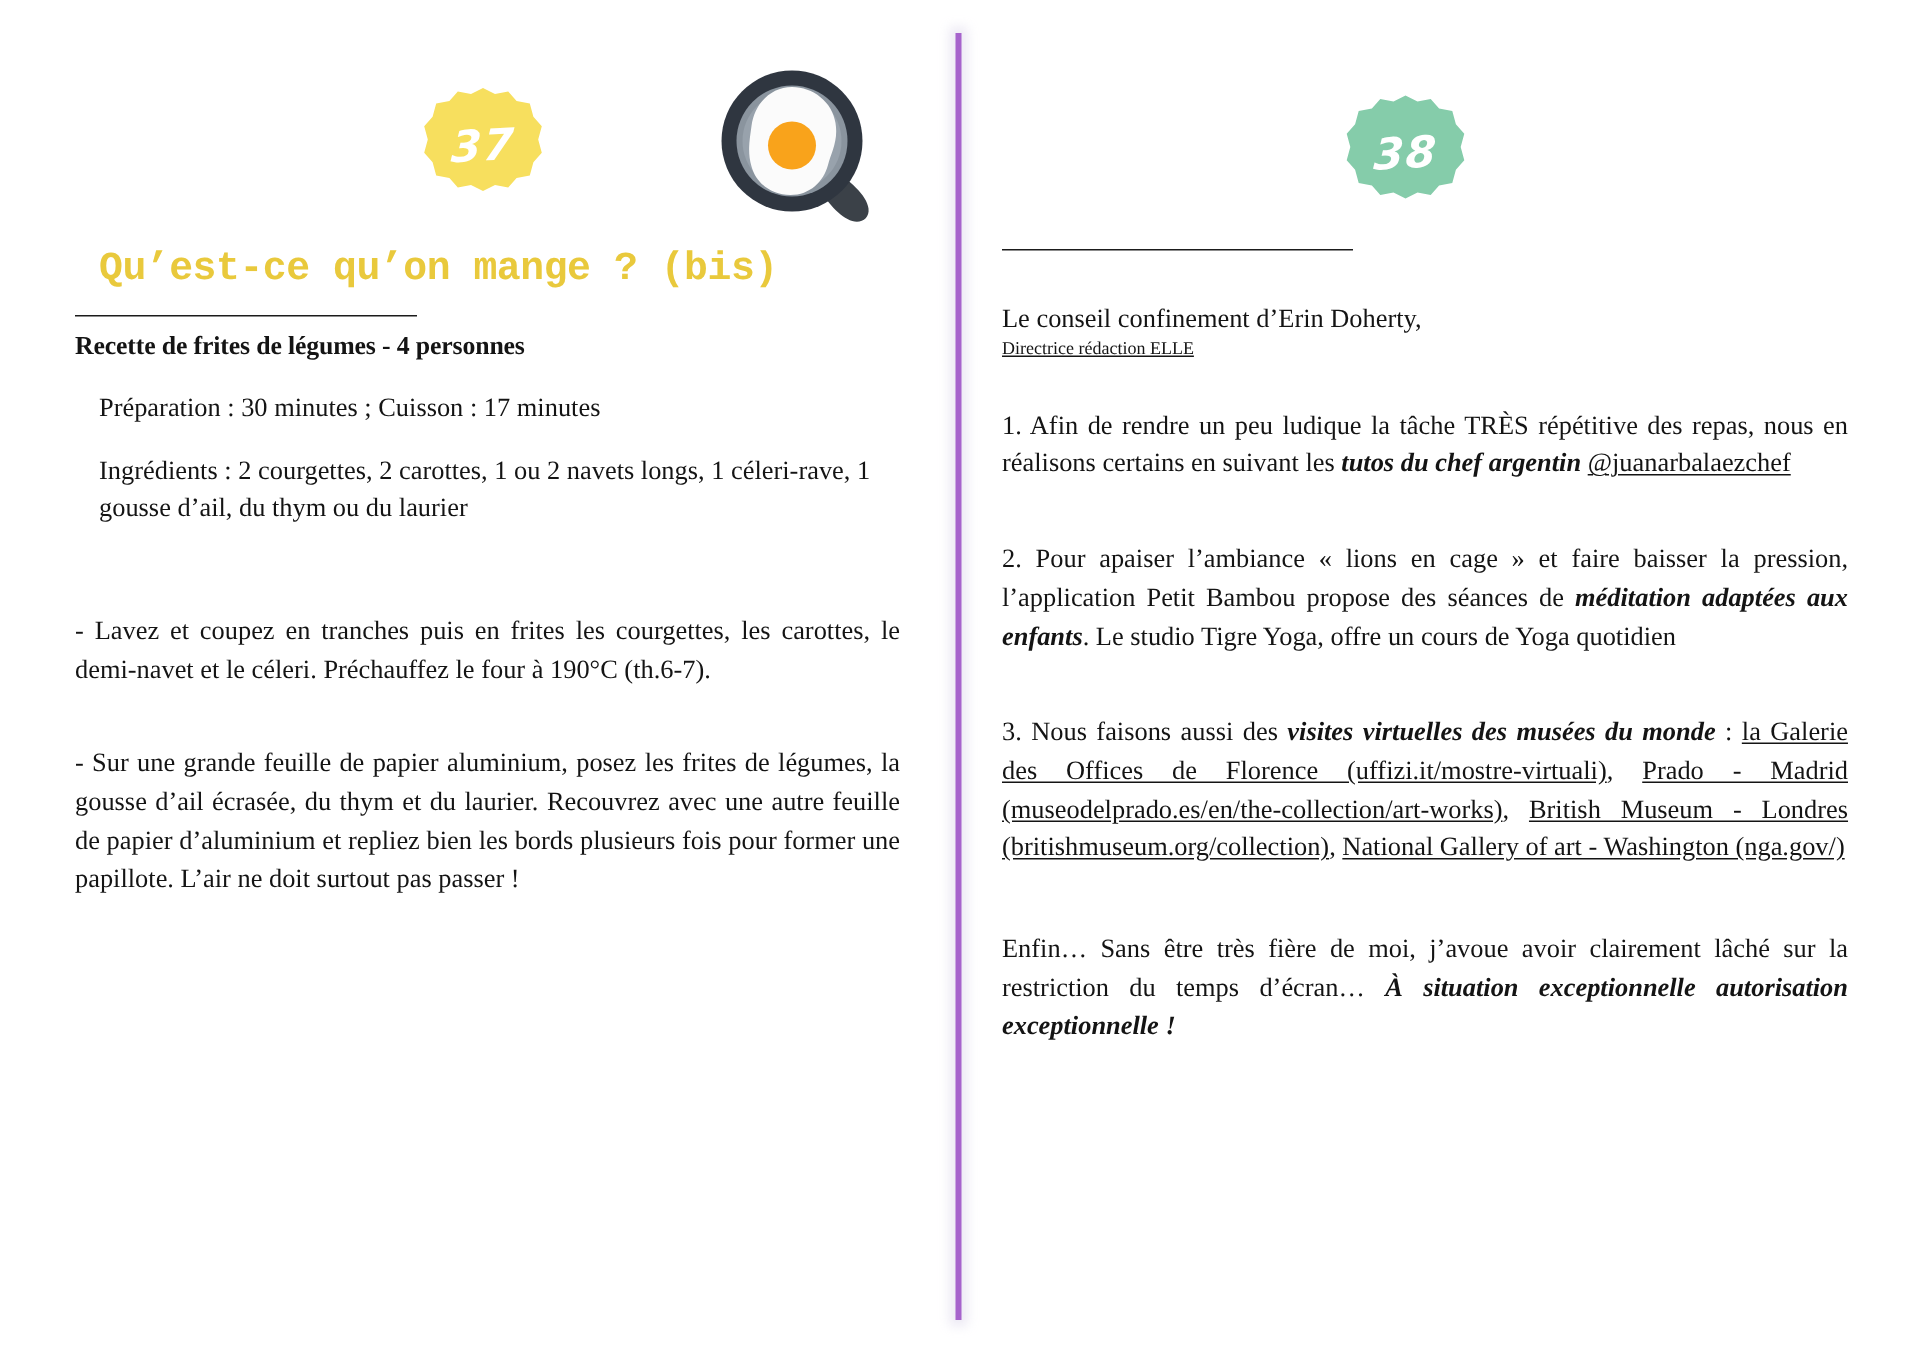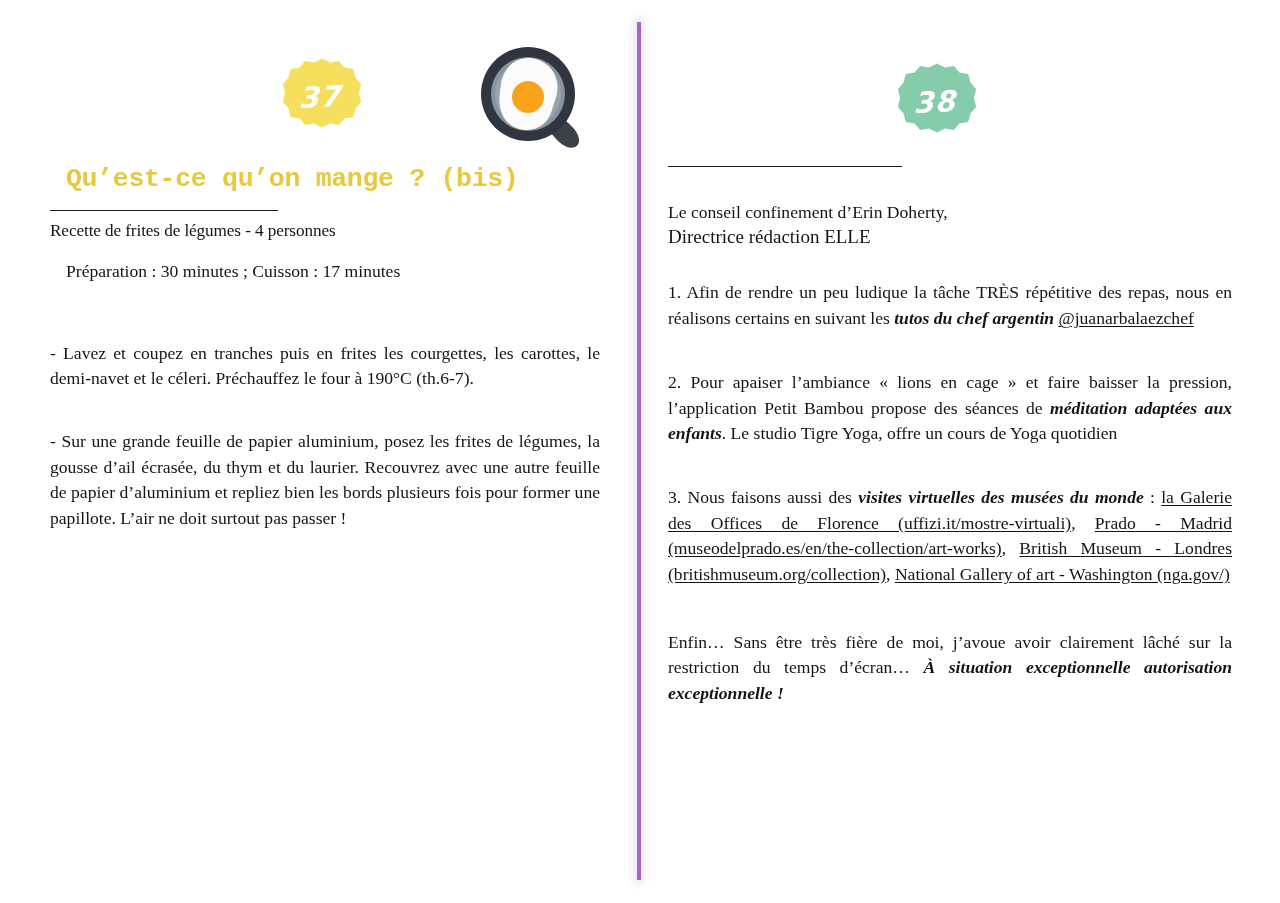--- a/index.html
+++ b/index.html
@@ -107,40 +107,40 @@
     text-align: justify;
     text-justify: inter-word;
   }
   #body-left  { left: 50px;  top: 218px; width: 550px; }
   #body-right { left: 668px; top: 200px; width: 564px; }
 
   .p { margin: 0 0 17px 0; }
   .p.centeredish { text-align: left; padding-left: 38px; }
 
   .recipe-head {
-    font-weight: 400;
+    font-weight: 700;
     margin: 0;
     font-size: 17.2px;
     letter-spacing: -0.1px;
   }
   .meta-line { margin: 16px; text-align: left; }
 
   .spacer-sm { height: 20px; }
   .spacer-md { height: 24px; }
   .spacer-lg { height: 30px; }
 
   b, .bold { font-weight: 700; font-style: italic; }
   .u { text-decoration: underline; text-underline-offset: 2px; }
 
   .byline {
     font-size: 17.6px;
     line-height: 1.38;
     text-align: left;
   }
-  .byline .l2 { font-size: 19px; }
+  .byline .l2 { font-size: 12px; text-decoration: underline; }
 
   .num-item { margin: 0 0 18px 0; }
 </style>
 </head>
 <body>
 
 <div class="page">
 
   <div class="divider"></div>
 
@@ -170,20 +170,21 @@
 
   <div id="head-left">
     <h1 class="col-title title-yellow">Qu’est-ce qu’on mange ? (bis)</h1>
     <div class="title-rule" id="rule-left"></div>
   </div>
 
   <div class="col body-block" id="body-left">
 
     <p class="recipe-head">Recette de frites de légumes - 4 personnes</p>
     <p class="meta-line">Préparation : 30 minutes ; Cuisson : 17 minutes</p>
+    <p class="meta-line p">Ingrédients : 2 courgettes, 2 carottes, 1 ou 2 navets longs, 1 céleri-rave, 1 gousse d’ail, du thym ou du laurier</p>
 
     <div class="spacer-sm"></div>
 
 
     <div class="spacer-sm"></div>
 
     <p class="p">- Lavez et coupez en tranches puis en frites les courgettes, les carottes, le demi-navet et le céleri. Préchauffez le four à 190°C (th.6-7).</p>
     <div class="spacer-sm"></div>
     <p class="p">- Sur une grande feuille de papier aluminium, posez les frites de légumes, la gousse d’ail écrasée, du thym et du laurier. Recouvrez avec une autre feuille de papier d’aluminium et repliez bien les bords plusieurs fois pour former une papillote. L’air ne doit surtout pas passer !</p>
     <div class="spacer-sm"></div>

